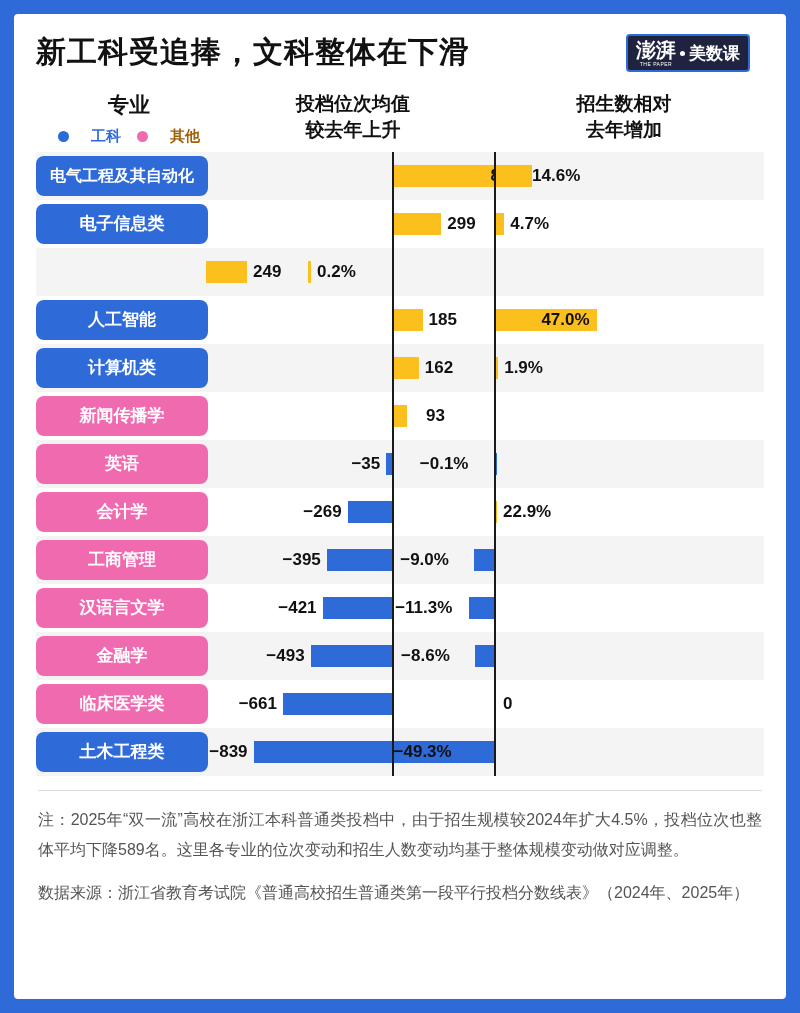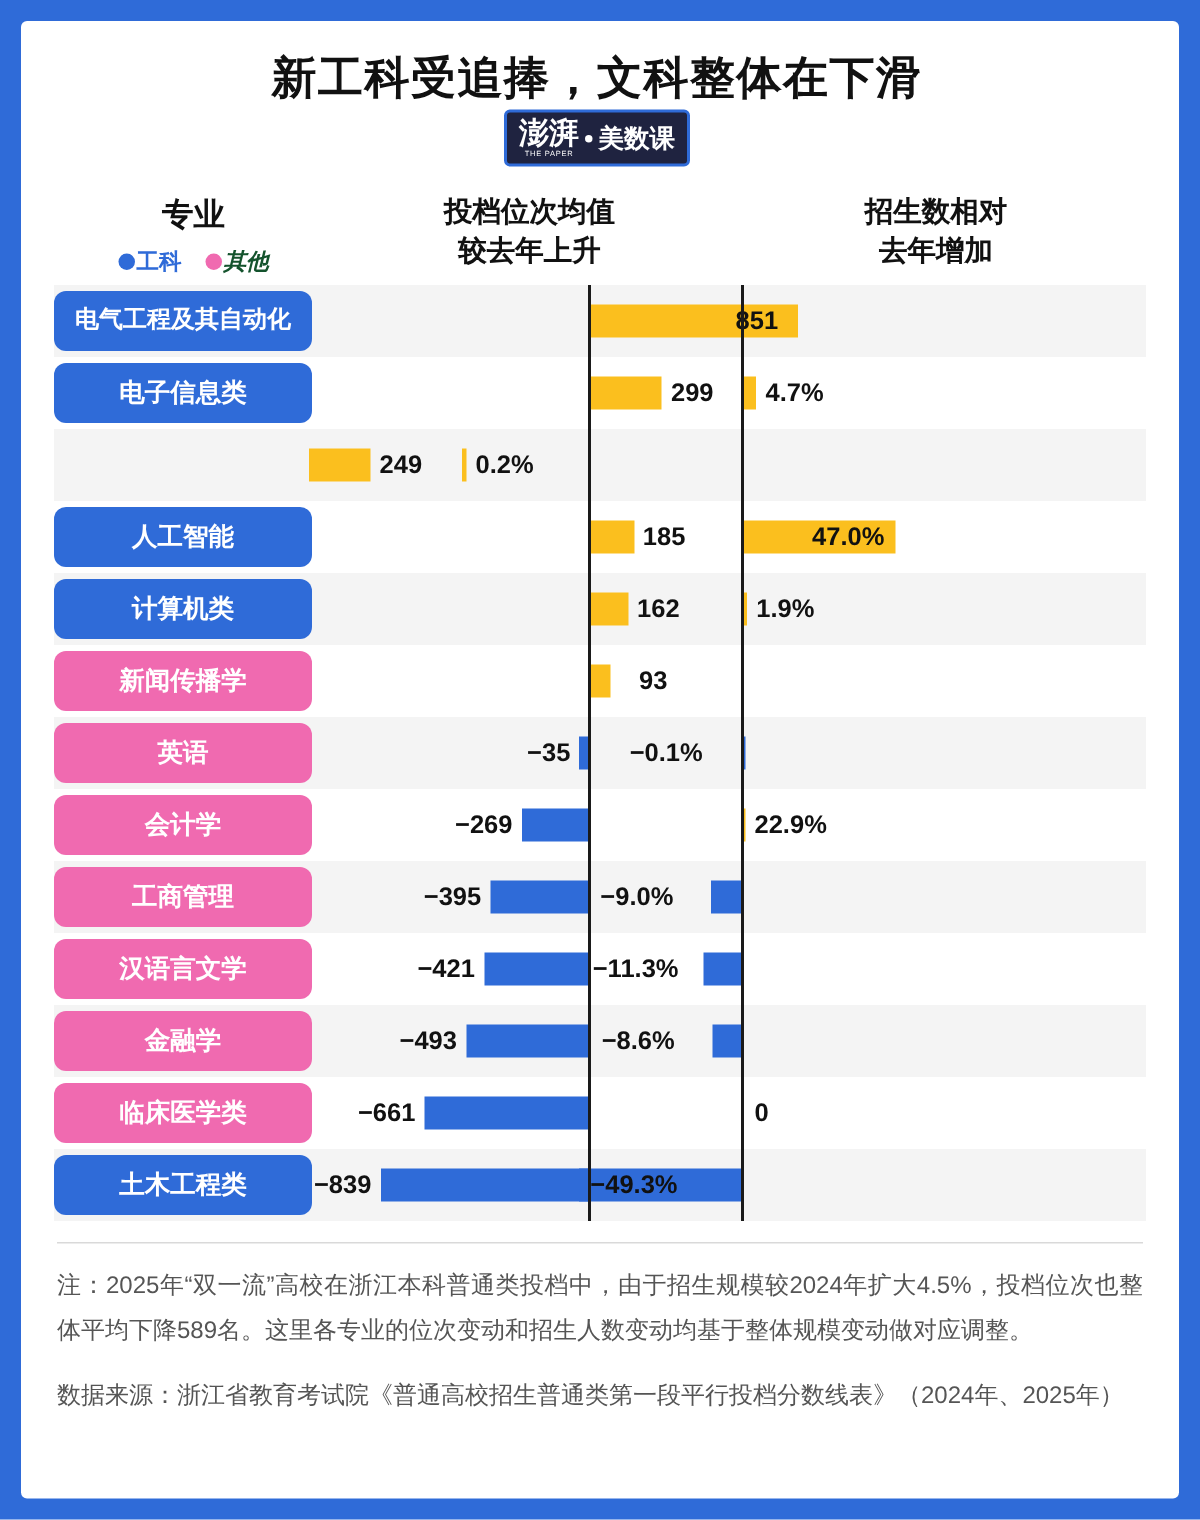--- a/index.html
+++ b/index.html
@@ -14,22 +14,21 @@
     position: absolute;
     left: 14px; top: 14px;
     width: 772px; height: 985px;
     background: #ffffff;
     border-radius: 4px;
     overflow: hidden;
   }
   
   .header {
     display: flex; align-items: center; justify-content: space-between;
-    padding: 18px 26px 8px 22px;
-    flex-direction: column;
+    padding: 18px 36px 8px 22px;
   }
   .title {
     font-size: 30px; font-weight: bold; color: #111111; letter-spacing: 1px;
     white-space: nowrap;
   }
   .logo {
     display:flex; align-items:center; gap:4px;
     background:#1f2340; color:#ffffff;
     border: 2px solid #2f6bd8;
     border-radius: 4px;
@@ -47,26 +46,26 @@
     display:flex; padding: 10px 22px 4px 22px; align-items:flex-start;
   }
   .ch-name { width: 186px; text-align:center; }
   .ch-name .t { font-size: 21px; font-weight:bold; color:#111; }
   .ch-mid { width: 262px; text-align:center; }
   .ch-right { flex:1; text-align:center; }
   .ch-mid .t, .ch-right .t {
     font-size: 19px; font-weight:bold; color:#111; line-height:1.35;
   }
   .legend { display:flex; justify-content:center; gap:16px; margin-top:8px; }
-  .legend .li { display:flex; align-items:center; gap:1px; font-size:15px; font-weight:bold; }
+  .legend .li { display:flex; align-items:center; gap:22px; font-size:15px; font-weight:bold; }
   .legend .dot { width:11px; height:11px; border-radius:50%; display:inline-block; }
   .dot-blue { background:#2f6bd8; }
   .dot-pink { background:#f06ab0; }
   .lb-blue { color:#2f6bd8; }
-  .lb-pink { color:#14532d;font-style:italic; }
+  .lb-pink { color:#a16207; }
 
   
   .chart { position:relative; padding: 2px 22px 0 22px; }
   .rows { position:relative; }
   .row {
     position:relative; display:flex; align-items:center;
     height: 48px;
   }
   .row.alt { background: #f4f4f4; }
   .label-cell {
@@ -170,20 +169,24 @@
               <span>电气工程及其</span>
               <br>
               <span>自动化</span>
             </div>
           </div>
           <div class="track">
             <div class="panel mid">
               <div class="bar pos" style="left: 170px; width: 140.415px;"></div>
               <div class="val" style="left: 268.415px;">851</div>
             </div>
+            <div class="panel right">
+              <div class="bar pos" style="left: 10px; width: 32.12px;"></div>
+              <div class="val" style="left: 48.12px;">14.6%</div>
+            </div>
           </div>
         </div>
         <div class="row">
           <div class="label-cell">
             <div class="pill blue">
               <span>电子信息类</span>
             </div>
           </div>
           <div class="track">
             <div class="panel mid">

